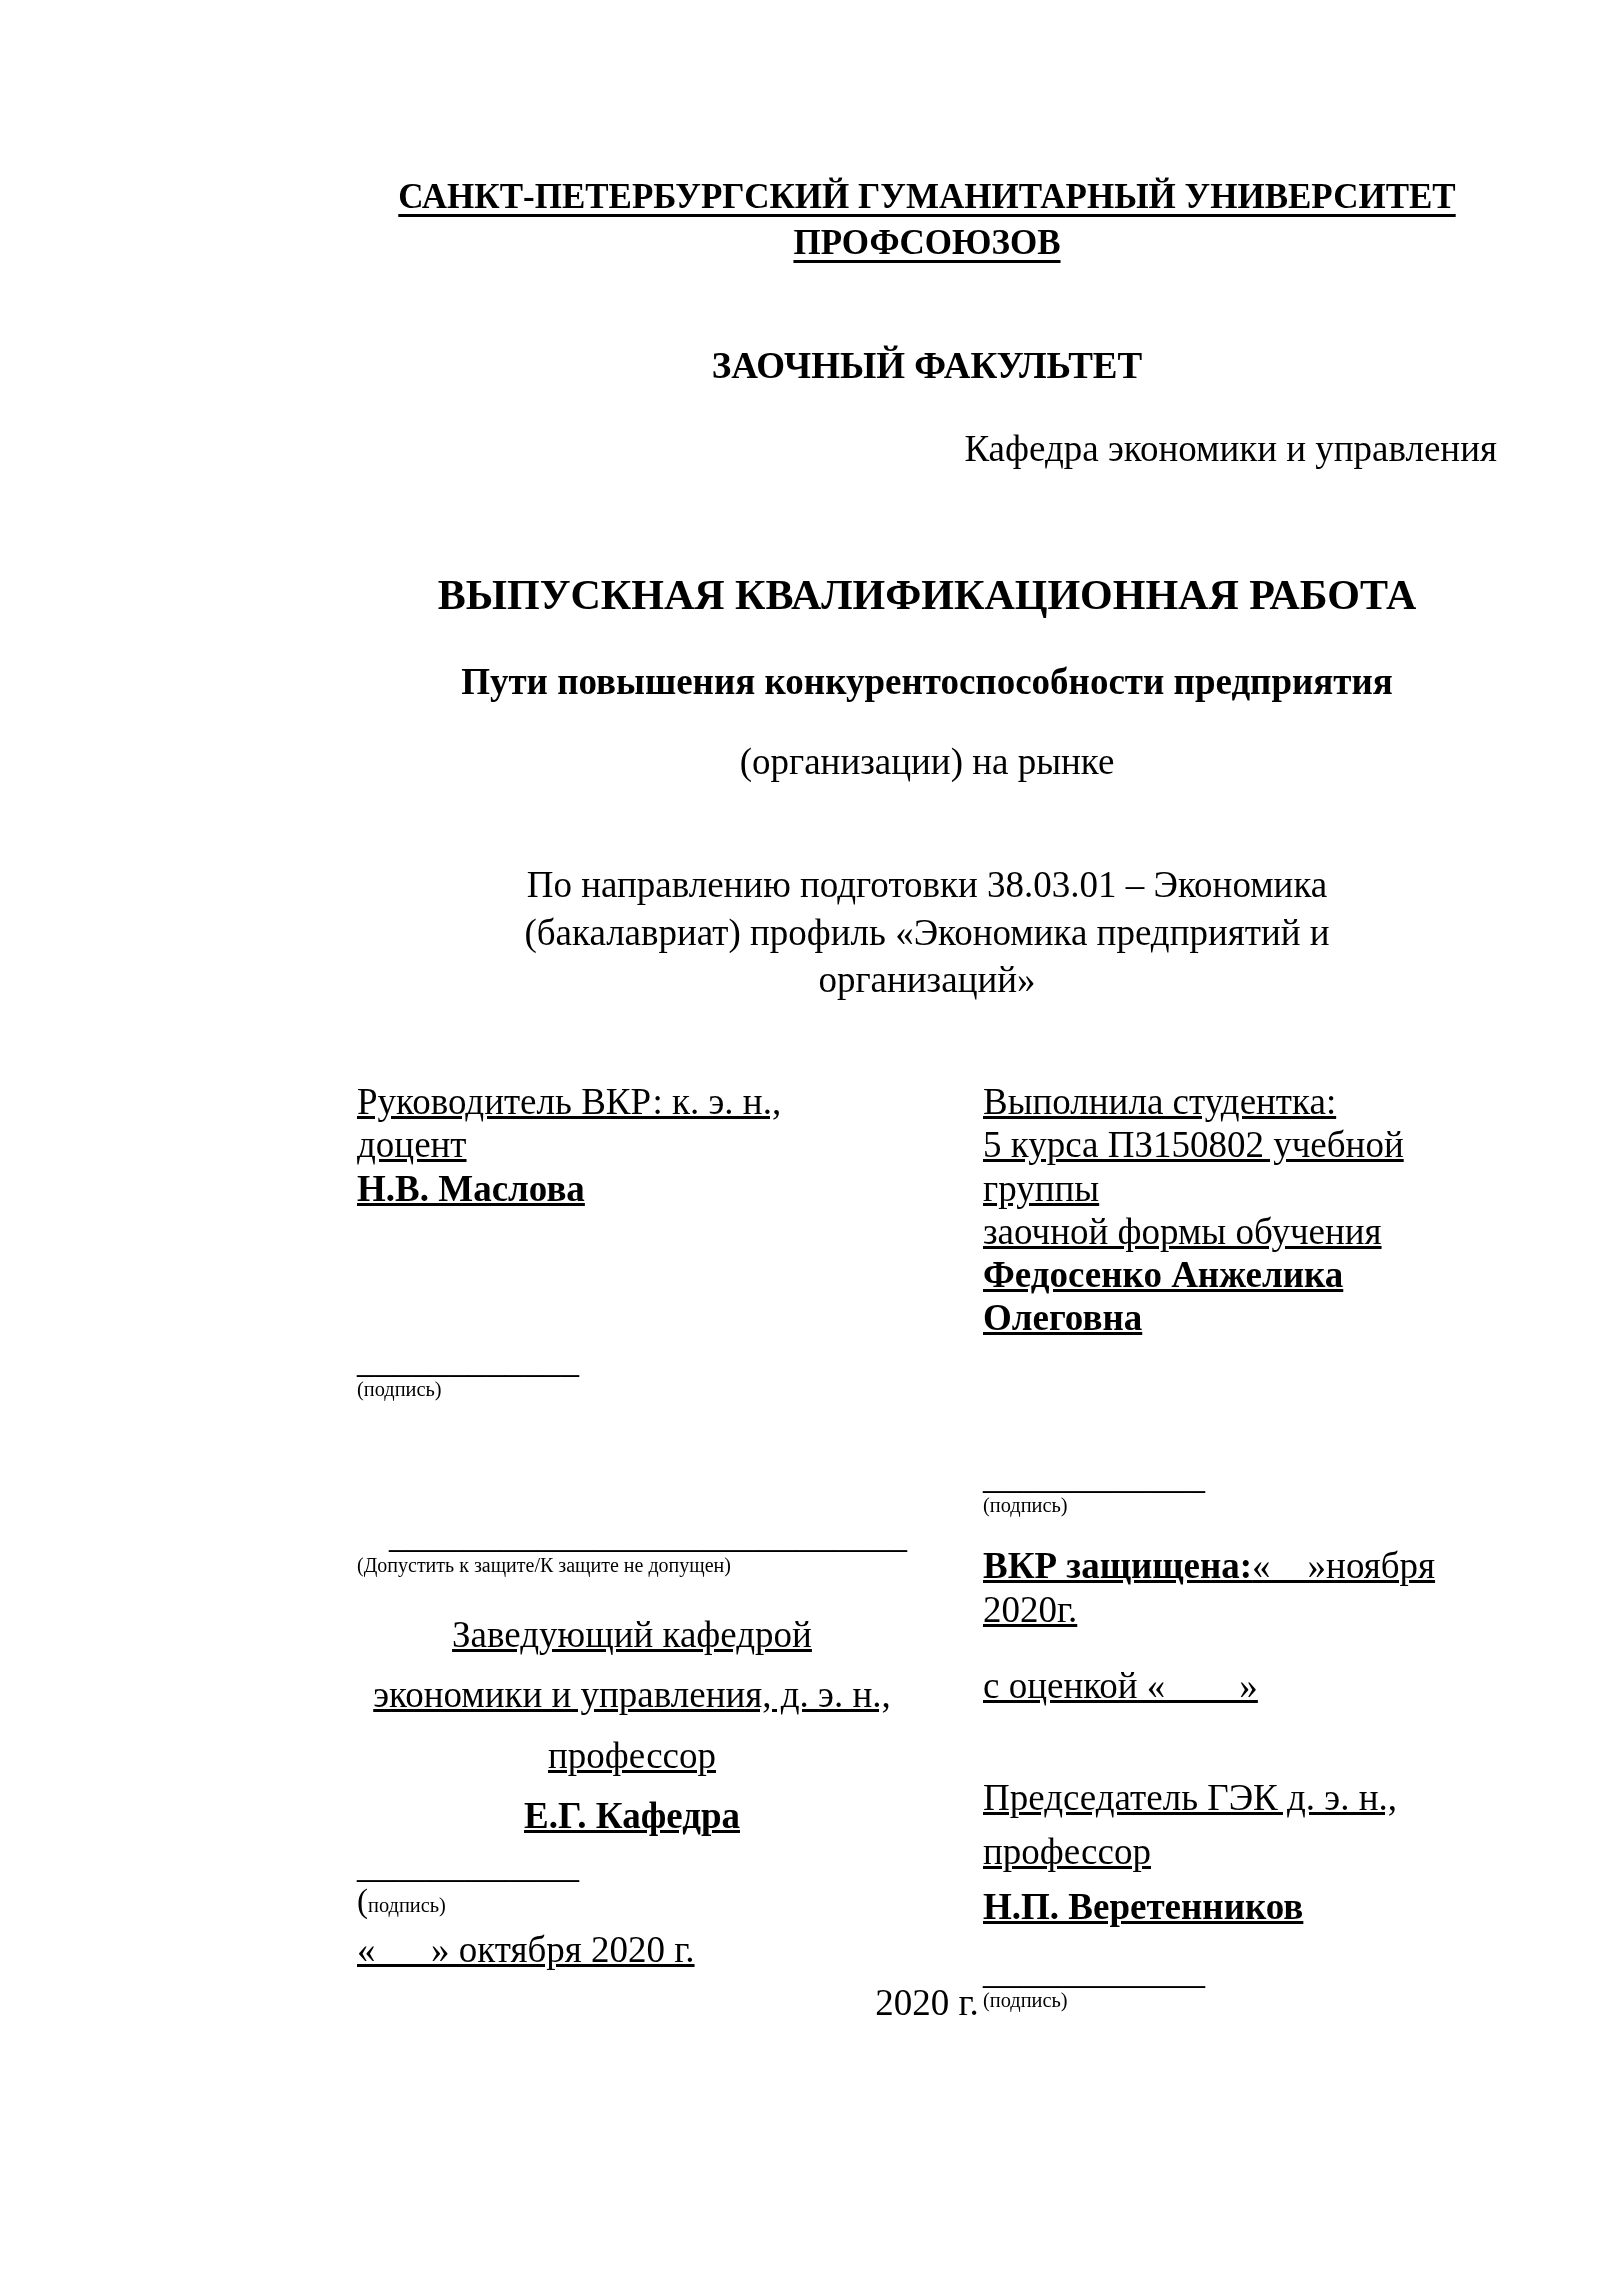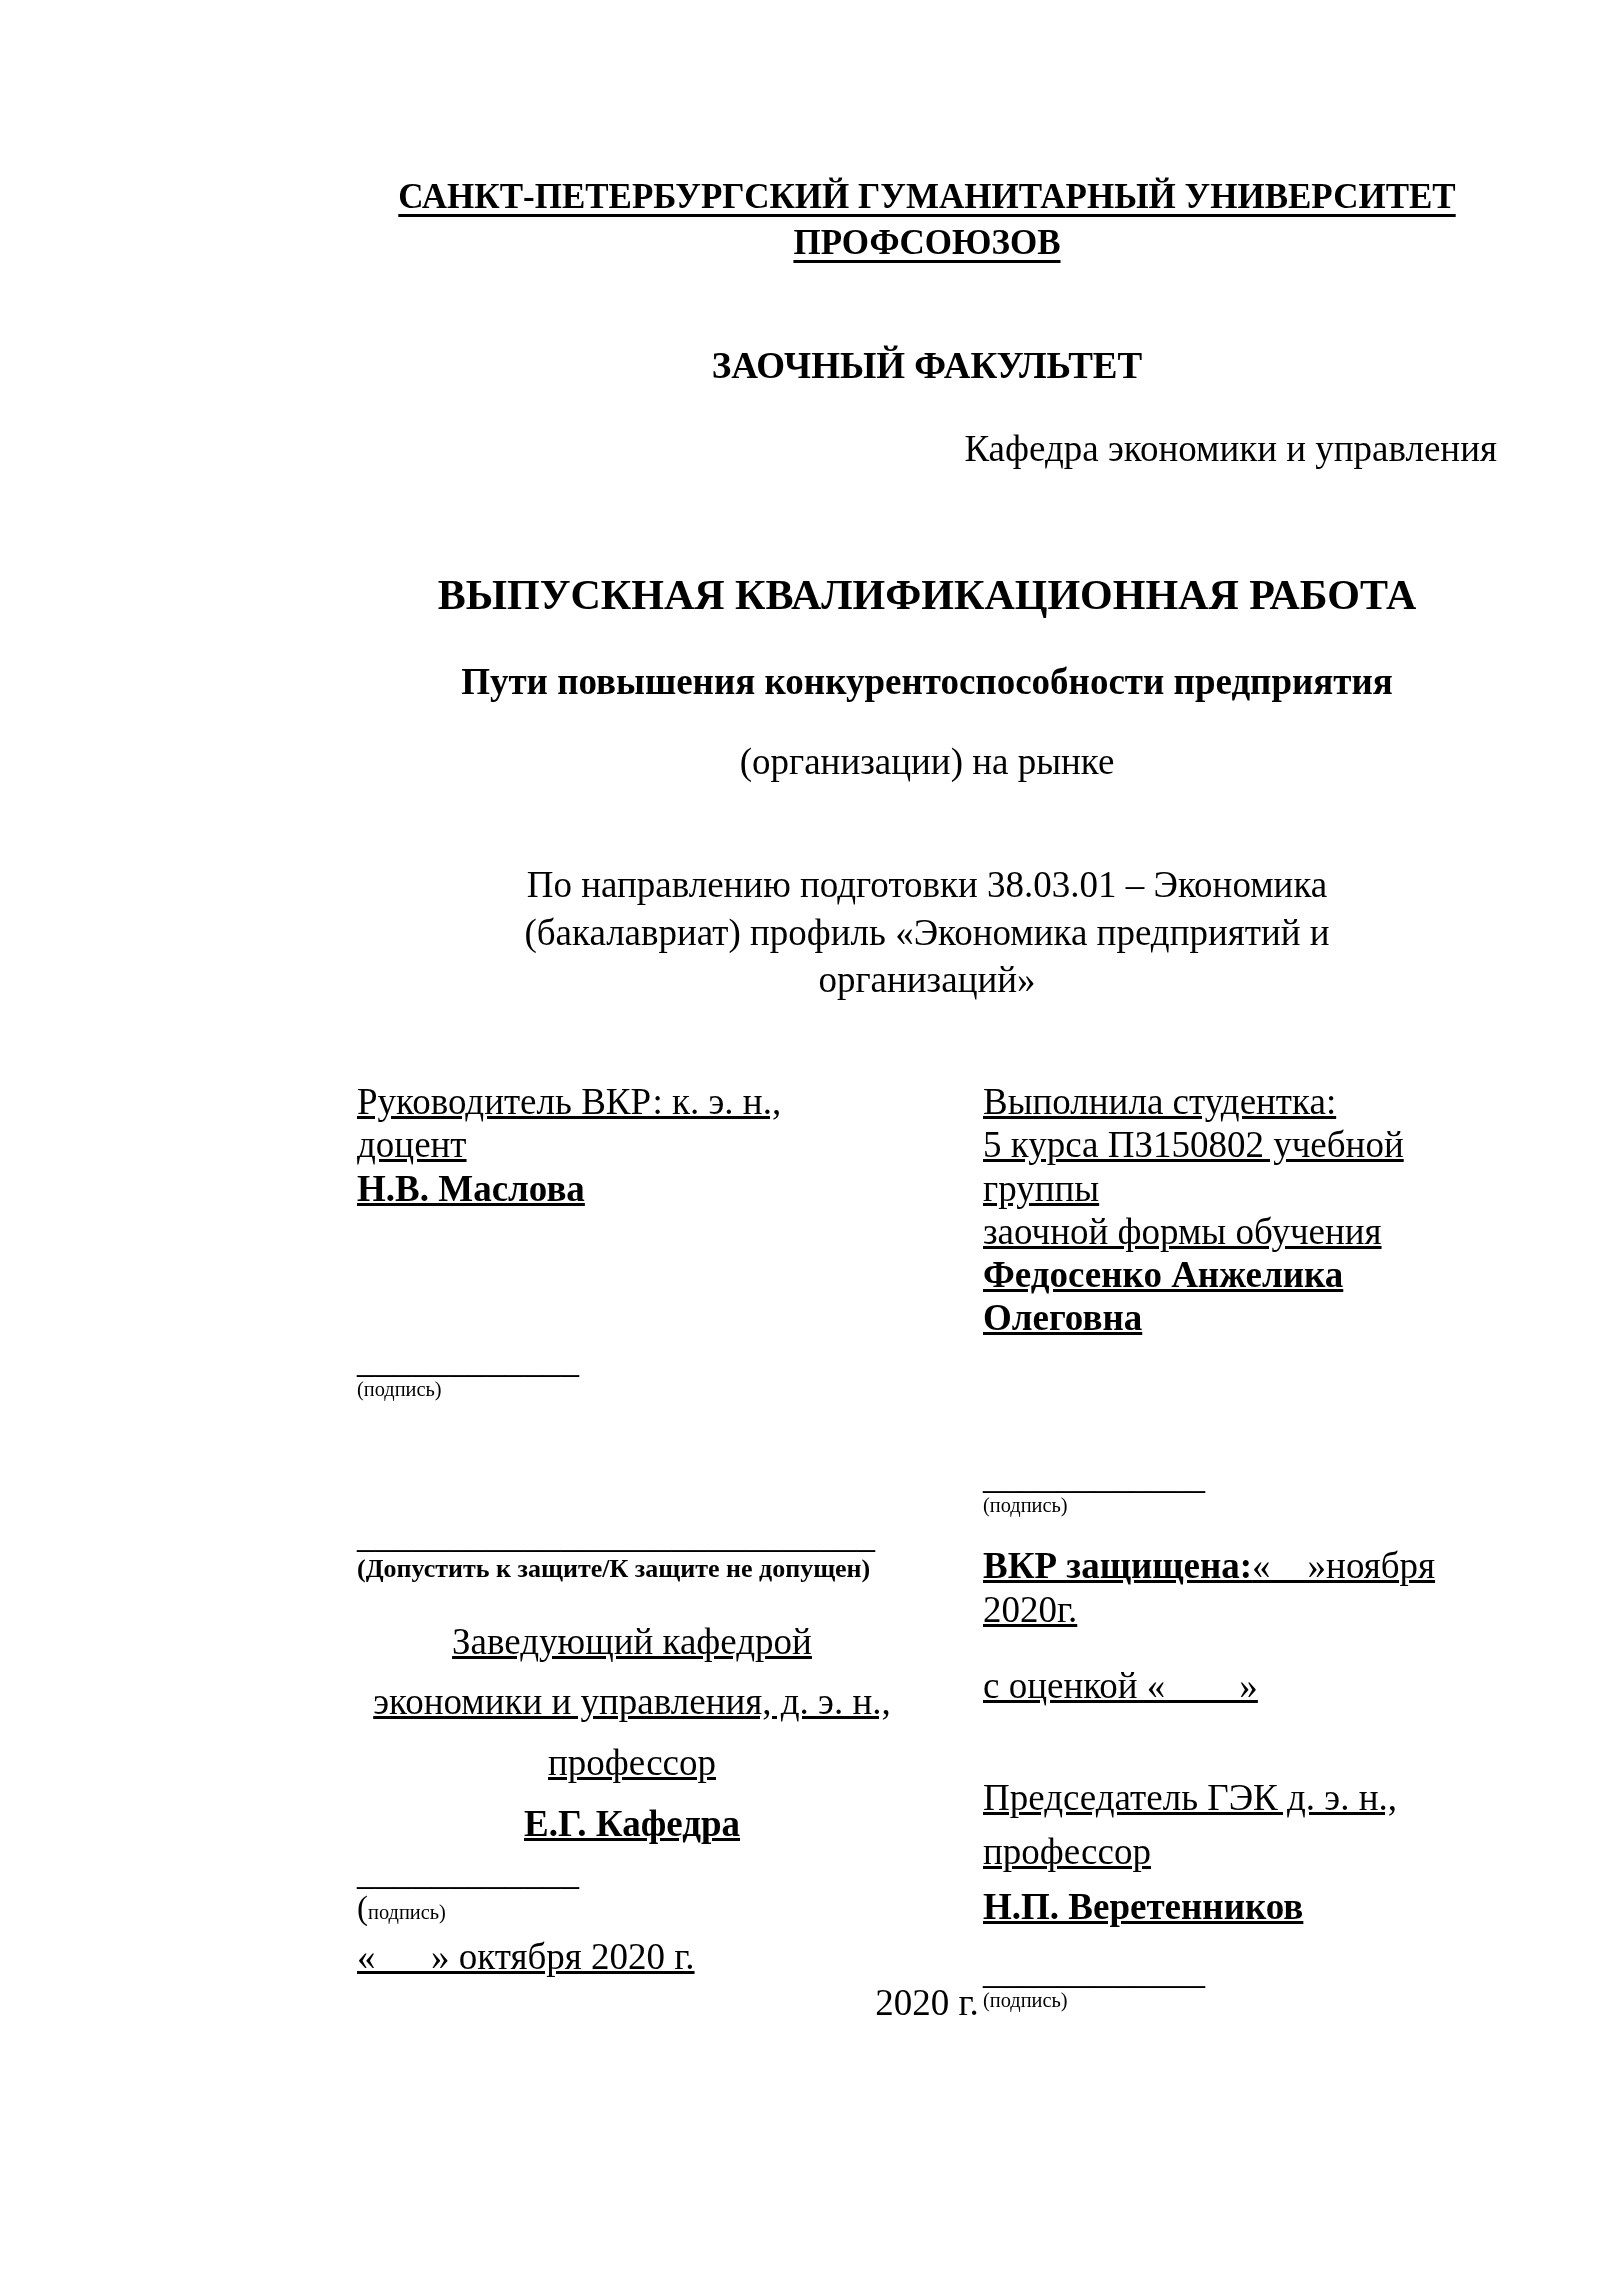--- a/index.html
+++ b/index.html
@@ -77,32 +77,31 @@
     font-size: 37px;
     line-height: 1.17;
     text-decoration: underline;
   }
   .bold { font-weight: bold; }
   .small {
     font-size: 20.4px;
     line-height: 1.2;
   }
   .admit-caption {
-    font-size: 26px;
+    font-size: 20px;
     line-height: 1.2;
-    font-weight: bold;
   }
   .sig-line {
     font-size: 37px;
     line-height: 0.95;
     white-space: nowrap;
     letter-spacing: 0;
   }
   .sp-sig-left      { margin-top: 132px; }
-  .sp-admit         { margin-top: 116px; }
+  .sp-admit         { margin-top: 116px; text-align: right; }
   .sp-head          { margin-top: 36px; text-align: center; }
   .head-line        { margin-bottom: 17.3px; }
   .sp-headsig       { margin-top: 9.4px; }
   .sp-date          { margin-top: 6.3px; }
   .sp-sig-right     { margin-top: 118px; }
   .sp-defended      { margin-top: 27px; }
   .sp-grade         { margin-top: 33px; }
   .sp-chair         { margin-top: 69px; }
   .chair-line       { margin-bottom: 11px; }
   .sp-chairsig      { margin-top: 25px; }

